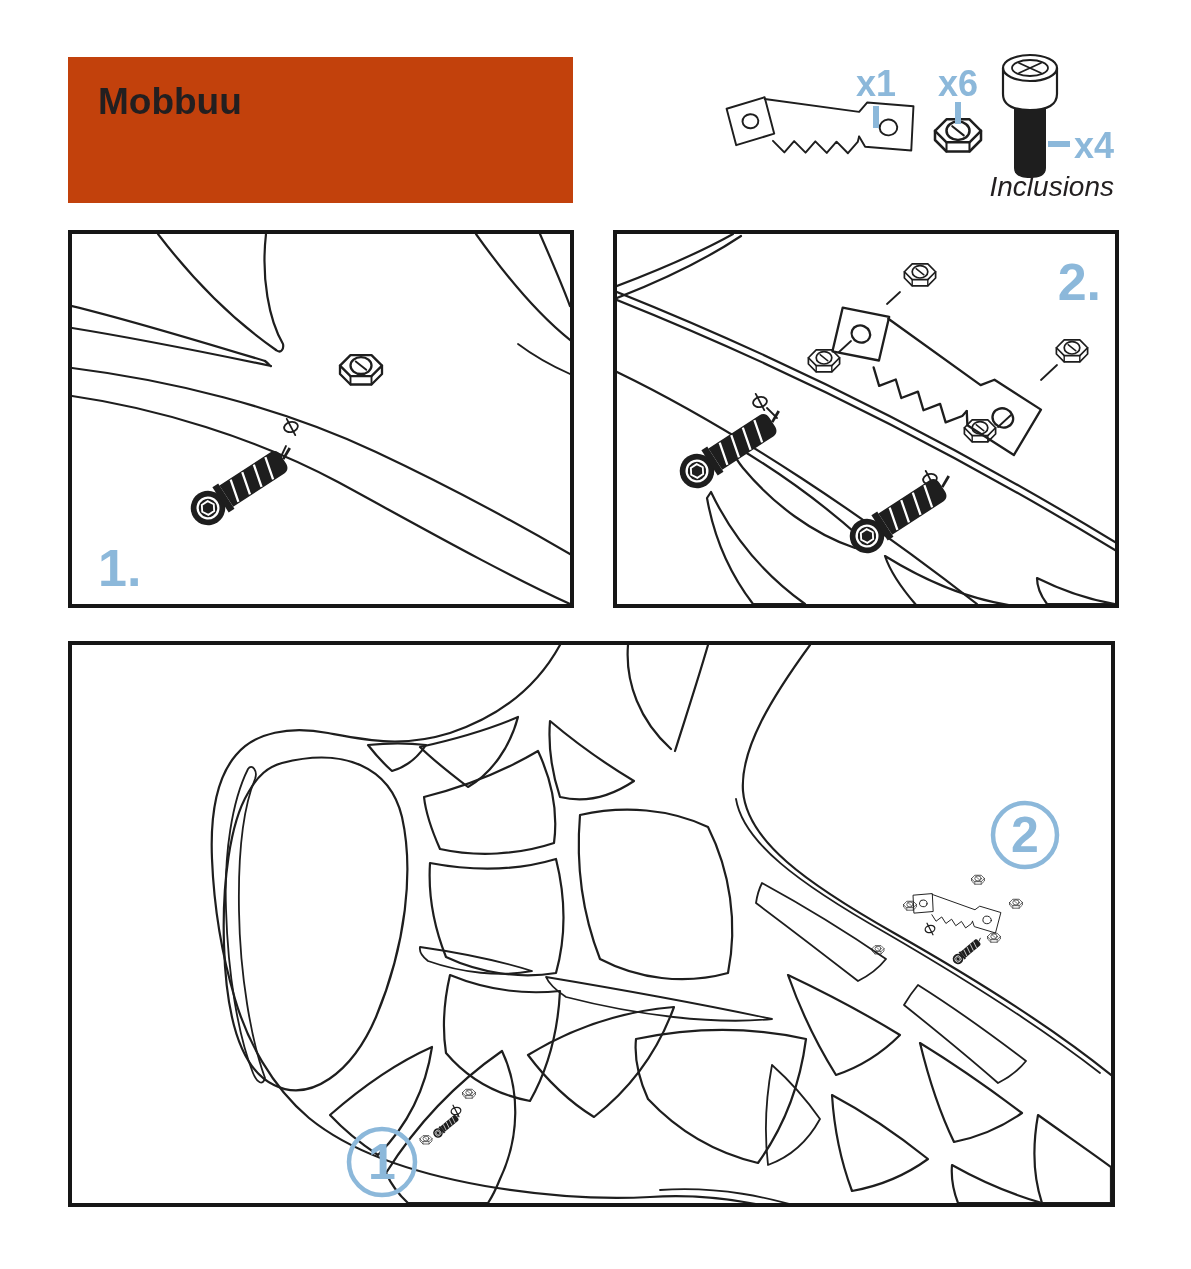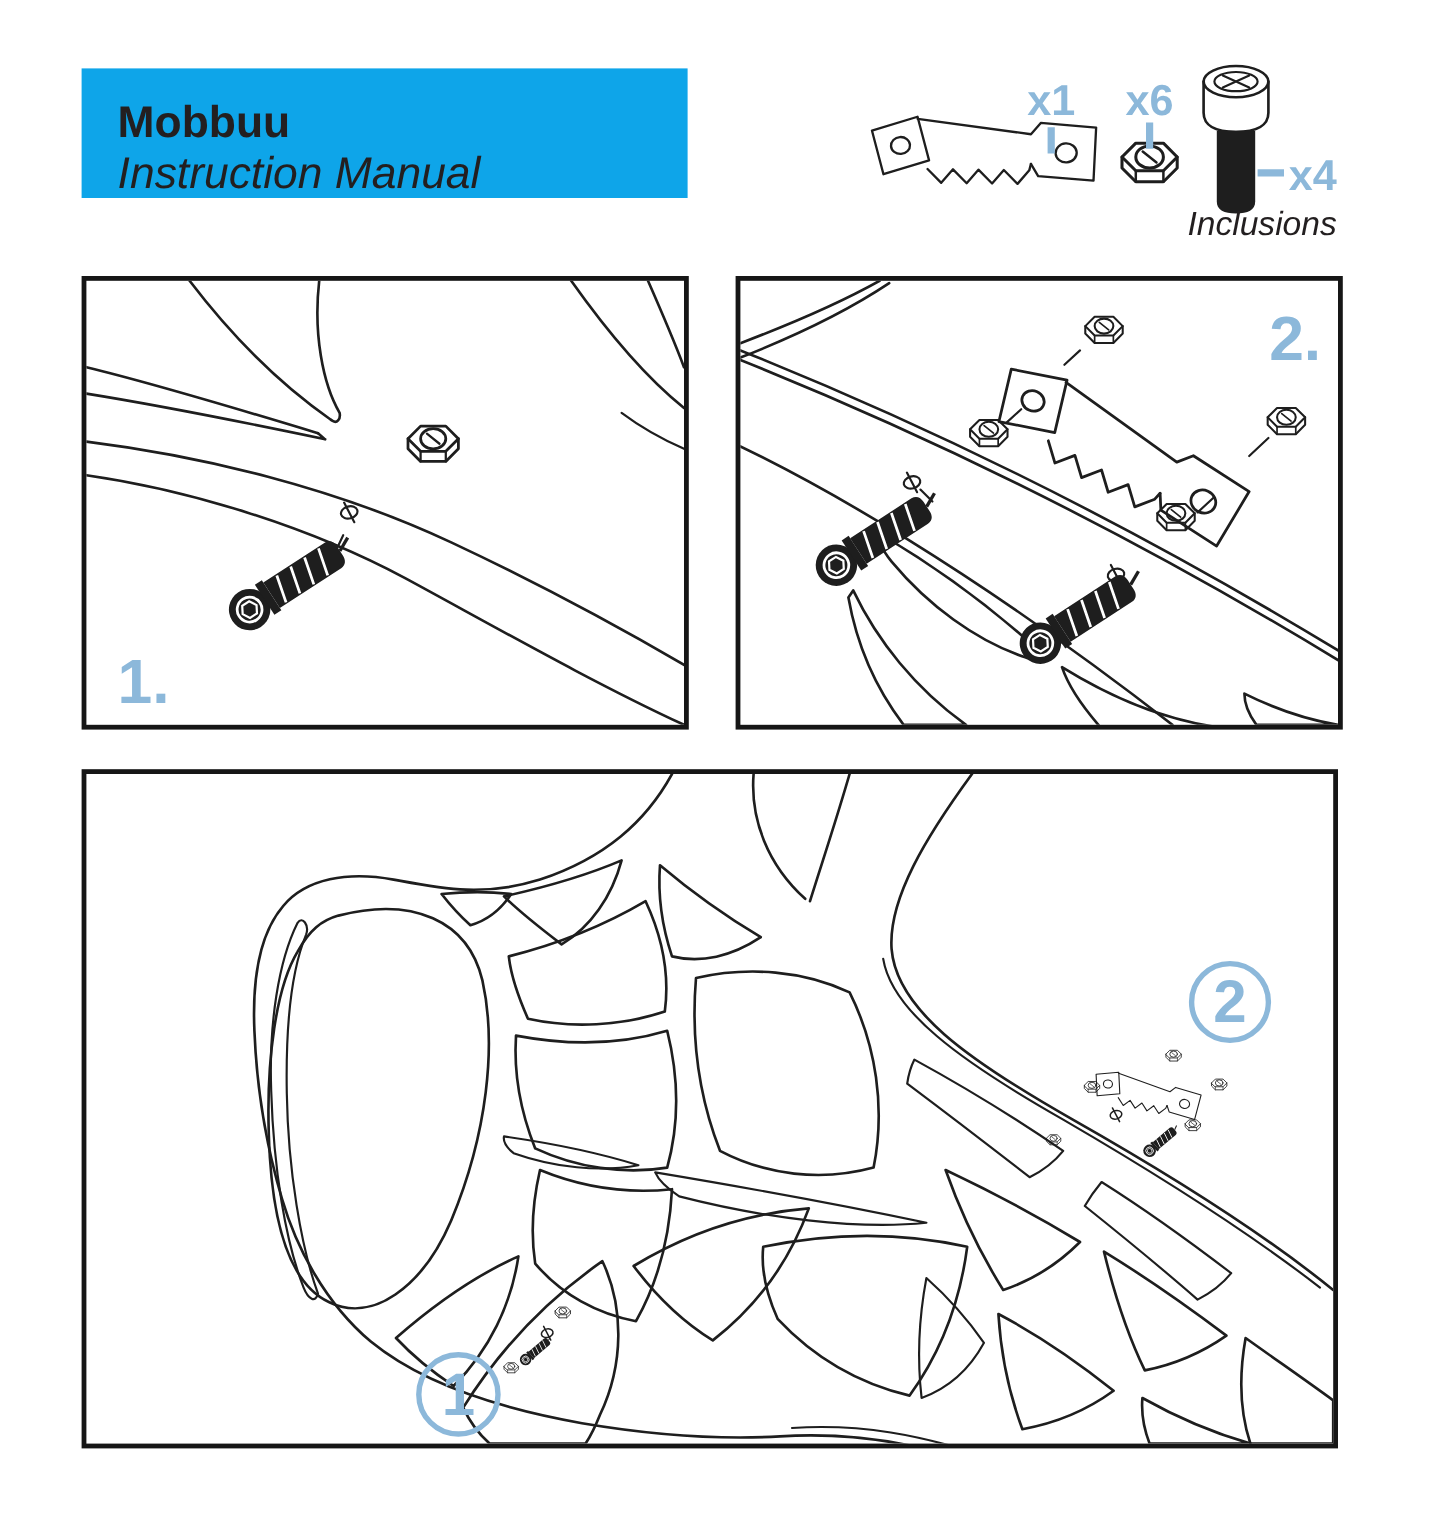--- a/index.html
+++ b/index.html
@@ -1,22 +1,22 @@
 <!DOCTYPE html>
 <html><head>
 <meta charset="utf-8">
 <style>
   html,body{margin:0;padding:0;background:#ffffff;}
   .page{
     position:relative;width:1191px;height:1269px;background:#ffffff;
     font-family:"Liberation Sans", sans-serif;overflow:hidden;
   }
   .title-box{
-    position:absolute;left:68px;top:57px;width:505px;height:108px;
-    background:#0ea5e9;box-sizing:border-box;padding:24px 0 0 30px;
+    position:absolute;left:68px;top:57px;width:505px;height:146px;
+    background:#c2410c;box-sizing:border-box;padding:24px 0 0 30px;
   }
   .product{font-size:37px;font-weight:bold;color:#231f20;line-height:1.15;margin:0;}
   .subtitle{font-size:37px;font-style:italic;color:#231f20;line-height:1.15;margin:0;}
   .inclusions{position:absolute;left:700px;top:44px;width:462px;height:170px;}
   .panel{position:absolute;background:#ffffff;border:4px solid #161616;box-sizing:border-box;}
   #panel1{left:68px;top:230px;width:506px;height:378px;}
   #panel2{left:613px;top:230px;width:506px;height:378px;}
   #panel3{left:68px;top:641px;width:1047px;height:566px;}
   svg{display:block;}
   .ln{fill:none;stroke:#1e1e1e;stroke-width:2.2;stroke-linejoin:round;stroke-linecap:round;}
@@ -57,21 +57,20 @@
         <ellipse class="ln" cx="26" cy="26" rx="9" ry="8"></ellipse>
         <path class="ln" d="M 44,2 L 150,24 L 160,14 L 212,22 L 206,72 L 154,64 L 148,52"></path>
         <ellipse class="ln" cx="182" cy="44" rx="10" ry="9"></ellipse>
         <path class="ln" d="M 50,50 L 62,64 L 74,52 L 86,66 L 98,54 L 110,68 L 122,56 L 134,70 L 146,58 L 148,52"></path>
       </g>
     </defs>
   </svg>
 
   <div class="title-box">
     <p class="product">Mobbuu</p>
-    <p class="subtitle">Instruction Manual</p>
   </div>
 
   <svg class="inclusions" viewBox="0 0 462 170">
     <g>
       <use href="#hanger" transform="translate(26,56) rotate(-4) scale(0.88)"></use>
       <path class="accent-ln" d="M 176,62 L 176,84"></path>
       <text class="accent-txt" x="176" y="52" font-size="36" text-anchor="middle">x1</text>
     </g>
     <g>
       <use href="#nut" transform="translate(258,96) scale(1.15)"></use>

